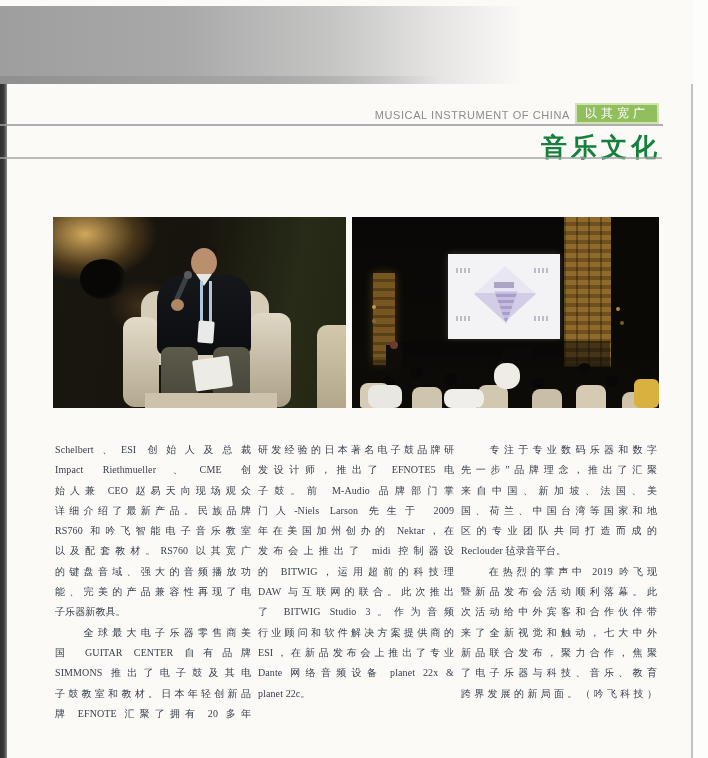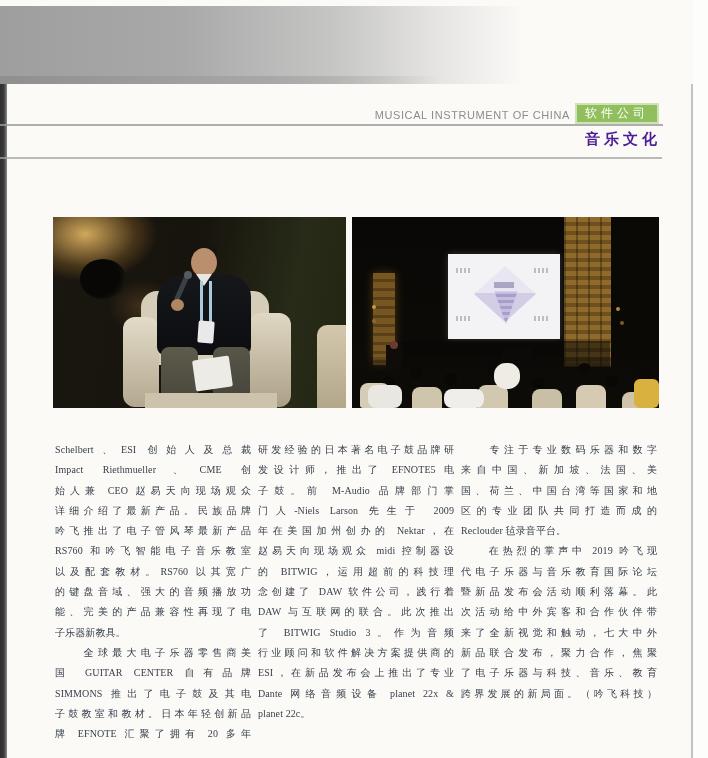--- a/index.html
+++ b/index.html
@@ -15,21 +15,21 @@
   .scan-right-area{position:absolute;left:693px;top:0;width:15px;height:758px;background:#fdfdfc;}
   .scan-right-line{position:absolute;left:691px;top:84px;width:2px;height:674px;background:#c3c3c2;}
   
   .masthead{position:absolute;right:138px;top:109px;font-family:"Liberation Sans",sans-serif;
     font-size:11px;letter-spacing:.6px;color:#8c8c8c;padding-left:36px;}
   .badge{position:absolute;left:575px;top:103px;background:#92bf5e;border:2px solid #d0e3b2;
     padding:1px 8px;color:#ffffff;font-family:"Liberation Sans",sans-serif;font-size:12px;
     letter-spacing:4px;line-height:15px;}
   .rule-top{position:absolute;left:0;top:124px;width:663px;height:2px;background:#9b9b9b;opacity:.8;}
   .section-title{position:absolute;right:47px;top:130px;font-family:"Liberation Sans",sans-serif;
-    font-size:15px;font-weight:600;letter-spacing:4px;color:#4c1d95;}
+    font-size:26px;font-weight:600;letter-spacing:4px;color:#15803d;}
   .rule-bottom{position:absolute;left:0;top:157px;width:662px;height:1.5px;background:#a3a3a3;opacity:.75;}
   
   .photos{position:absolute;left:53px;top:217px;width:606px;height:191px;}
   .photo{position:absolute;top:0;height:191px;overflow:hidden;background:#14110c;}
   .photo-left{left:0;width:293px;}
   .photo-right{left:299px;width:307px;}
   .abs{position:absolute;}
   
   .lp-bg{inset:0;background:
     radial-gradient(95px 62px at 11% 9%,rgba(219,176,96,.95),rgba(128,92,38,.45) 52%,rgba(0,0,0,0) 76%),
@@ -117,21 +117,21 @@
 <div class="page">
 
   <div class="scan-top"></div>
   <div class="scan-top-edge"></div>
   <div class="scan-left"></div>
   <div class="scan-right-area"></div>
   <div class="scan-right-line"></div>
 
   <div class="masthead">MUSICAL INSTRUMENT OF CHINA</div>
   <div class="badge">
-    <span>软件公司</span>
+    <span>以其宽广</span>
   </div>
   <div class="rule-top"></div>
   <div class="section-title">音乐文化</div>
   <div class="rule-bottom"></div>
 
   <div class="photos">
 
     <div class="photo photo-left">
       <div class="abs lp-bg"></div>
       <div class="abs lp-speaker"></div>
@@ -181,56 +181,54 @@
       <div class="abs rp-cap"></div>
       <div class="abs rp-yellow"></div>
     </div>
   </div>
 
   <div class="col col-1">
       <div class="tline">Schelbert、ESI 创始人及总裁</div>
       <div class="tline">Impact Riethmueller、CME 创</div>
       <div class="tline">始人兼 CEO 赵易天向现场观众</div>
       <div class="tline">详细介绍了最新产品。民族品牌</div>
-      <div class="tline">吟飞推出了电子管风琴最新产品</div>
       <div class="tline">RS760 和吟飞智能电子音乐教室</div>
       <div class="tline">以及配套教材。RS760 以其宽广</div>
       <div class="tline">的键盘音域、强大的音频播放功</div>
       <div class="tline">能、完美的产品兼容性再现了电</div>
       <div class="tline nj">子乐器新教具。</div>
       <div class="tline">　　全球最大电子乐器零售商美</div>
       <div class="tline">国 GUITAR CENTER 自有品牌</div>
       <div class="tline">SIMMONS 推出了电子鼓及其电</div>
       <div class="tline">子鼓教室和教材。日本年轻创新品</div>
       <div class="tline">牌 EFNOTE 汇聚了拥有 20 多年</div>
     </div>
   <div class="col col-2">
       <div class="tline">研发经验的日本著名电子鼓品牌研</div>
       <div class="tline">发设计师，推出了 EFNOTE5 电</div>
       <div class="tline">子鼓。前 M-Audio 品牌部门掌</div>
       <div class="tline">门人-Niels Larson 先生于 2009</div>
       <div class="tline">年在美国加州创办的 Nektar，在</div>
-      <div class="tline">赵易天向现场观众 midi 控制器设</div>
+      <div class="tline">发布会上推出了 midi 控制器设</div>
       <div class="tline">的 BITWIG，运用超前的科技理</div>
-      <div class="tline">念创建了 DAW 软件公司，践行着</div>
       <div class="tline">DAW 与互联网的联合。此次推出</div>
       <div class="tline">了 BITWIG Studio 3。作为音频</div>
       <div class="tline">行业顾问和软件解决方案提供商的</div>
       <div class="tline">ESI，在新品发布会上推出了专业</div>
       <div class="tline">Dante 网络音频设备 planet 22x &amp;</div>
       <div class="tline nj">planet 22c。</div>
     </div>
   <div class="col col-3">
       <div class="tline">　　专注于专业数码乐器和数字</div>
+      <div class="tline">先一步”品牌理念，推出了汇聚</div>
       <div class="tline">来自中国、新加坡、法国、美</div>
       <div class="tline">国、荷兰、中国台湾等国家和地</div>
       <div class="tline">区的专业团队共同打造而成的</div>
       <div class="tline nj">Reclouder 毡录音平台。</div>
       <div class="tline">　　在热烈的掌声中 2019 吟飞现</div>
-      <div class="tline">代电子乐器与音乐教育国际论坛</div>
       <div class="tline">暨新品发布会活动顺利落幕。此</div>
       <div class="tline">次活动给中外宾客和合作伙伴带</div>
       <div class="tline">来了全新视觉和触动，七大中外</div>
       <div class="tline">新品联合发布，聚力合作，焦聚</div>
       <div class="tline">了电子乐器与科技、音乐、教育</div>
       <div class="tline">跨界发展的新局面。（吟飞科技）</div>
     </div>
 
 </div>
 

